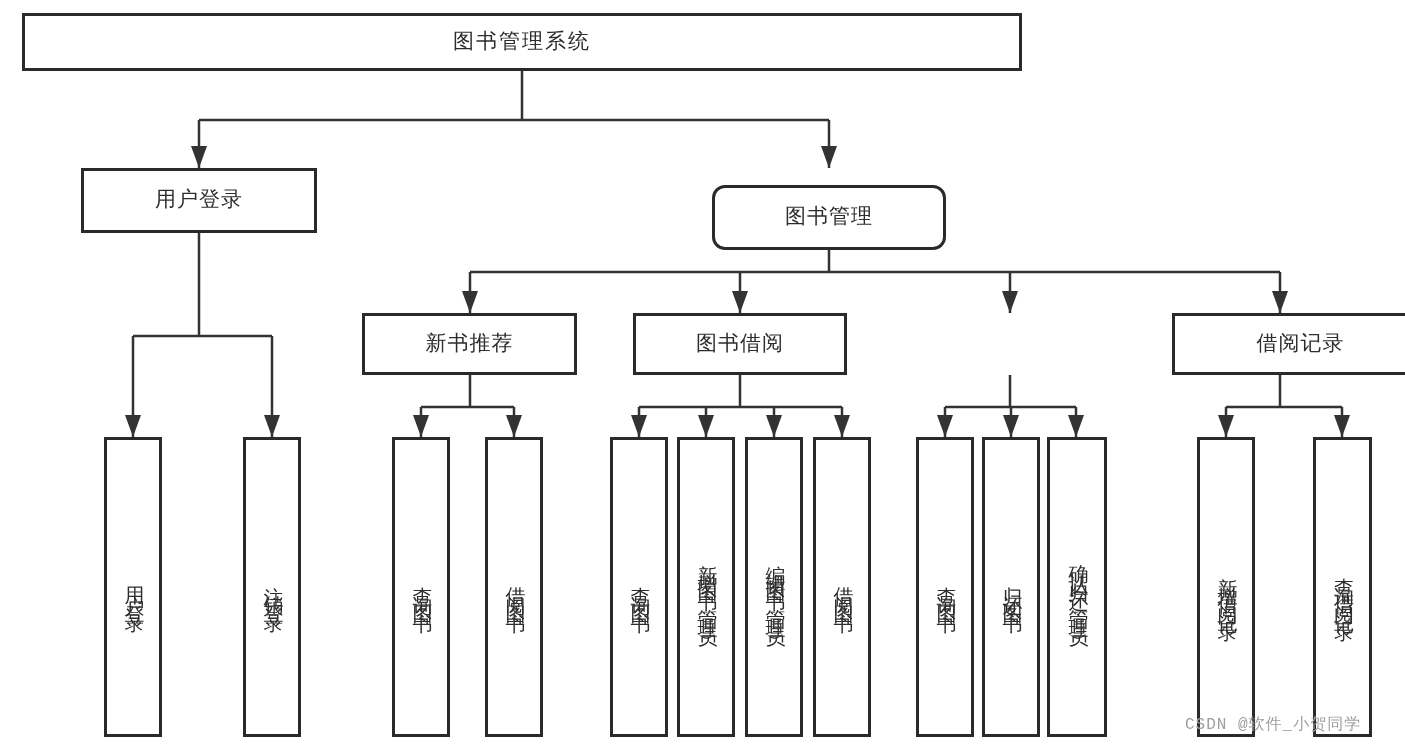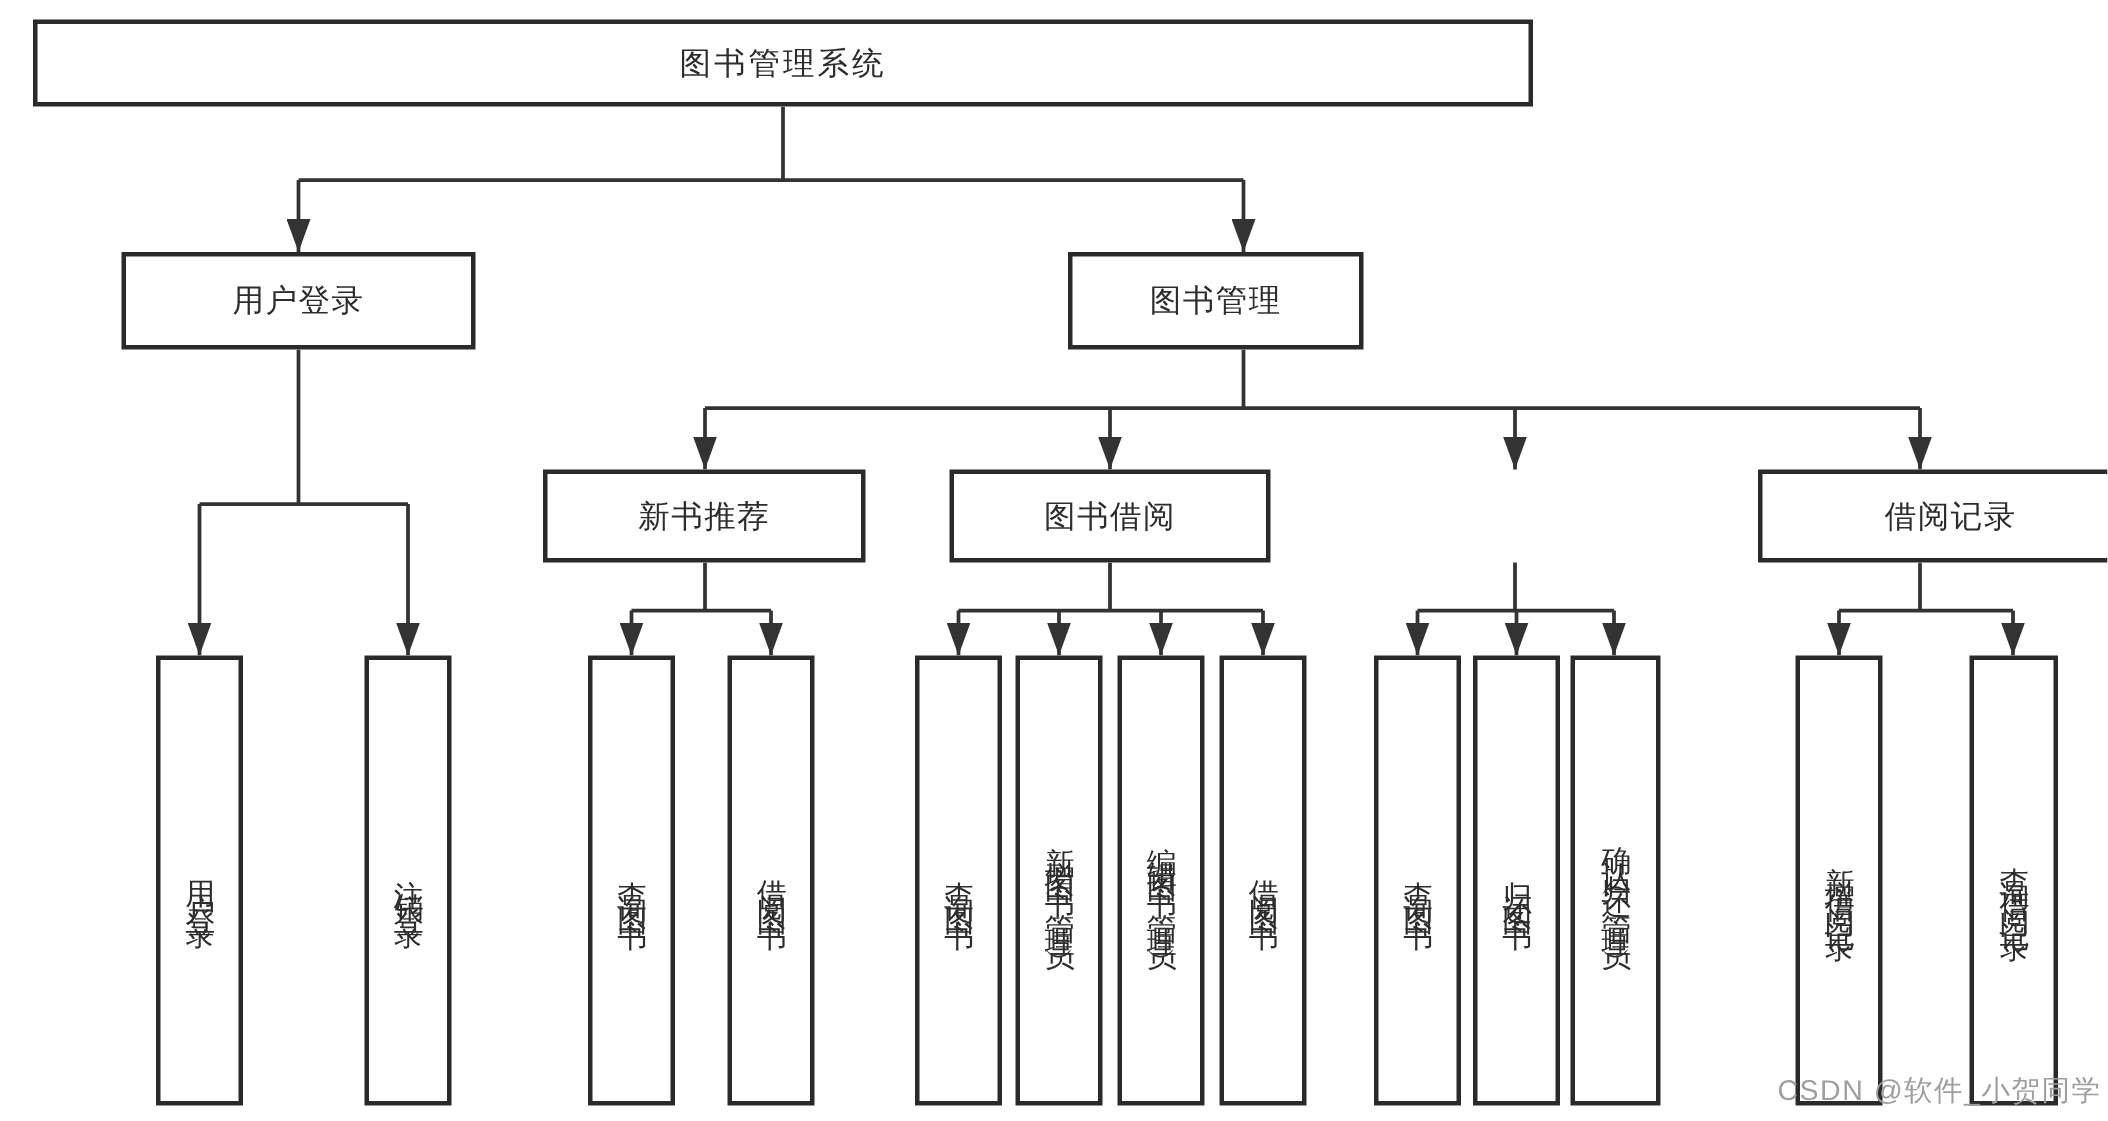--- a/index.html
+++ b/index.html
@@ -1,21 +1,21 @@
 <!DOCTYPE html>
 <html><head>
 <meta charset="utf-8">
 <style>
   html, body { margin: 0; padding: 0; background: #ffffff; }
   .stage {
     position: relative;
     width: 1405px;
     height: 747px;
     background: #ffffff;
-    font-family: Liberation Sans, sans-serif;
+    font-family: Liberation Mono, monospace;
     overflow: hidden;
   }
   svg.connectors {
     position: absolute;
     left: 0; top: 0;
     z-index: 1;
   }
   .node {
     position: absolute;
     box-sizing: border-box;
@@ -43,21 +43,21 @@
     font-size: 20px;
     letter-spacing: 9px;
     line-height: 1;
     padding-top: 4px;
   }
   .watermark {
     position: absolute;
     left: 1185px;
     top: 714px;
     z-index: 3;
-    font-size: 19px;
+    font-size: 16px;
     color: #9e9e9e;
     letter-spacing: 1px;
     white-space: nowrap;
   }
 </style>
 </head>
 <body>
 
 <div class="stage">
 
@@ -101,21 +101,21 @@
       <line x1="1076" y1="407" x2="1076" y2="437" marker-end="url(#ah)"></line>
 
       <line x1="1226" y1="407" x2="1226" y2="437" marker-end="url(#ah)"></line>
       <line x1="1342" y1="407" x2="1342" y2="437" marker-end="url(#ah)"></line>
     </g>
   </svg>
 
   <div class="node hnode root-node" style="left:22px; top:13px; width:1000px; height:58px;">图书管理系统</div>
 
   <div class="node hnode" style="left:81px; top:168px; width:236px; height:65px;">用户登录</div>
-  <div class="node hnode" style="left:712px; top:168px; width:197px; height:65px;">图书管理</div>
+  <div class="node hnode" style="left:712px; top:185px; width:234px; height:65px;border-radius:13px;">图书管理</div>
 
   <div class="node hnode" style="left:633px; top:313px; width:214px; height:62px;">图书借阅</div>
   <div class="node hnode" style="left:362px; top:313px; width:215px; height:62px;">新书推荐</div>
   <div class="node hnode" style="left:1172px; top:313px; width:257px; height:62px;">借阅记录</div>
 
   <div class="node vnode" style="left:104px; top:437px; width:58px; height:300px;">用户登录</div>
   <div class="node vnode" style="left:243px; top:437px; width:58px; height:300px;">注销登录</div>
 
   <div class="node vnode" style="left:392px; top:437px; width:58px; height:300px;">查询图书</div>
   <div class="node vnode" style="left:485px; top:437px; width:58px; height:300px;">借阅图书</div>

